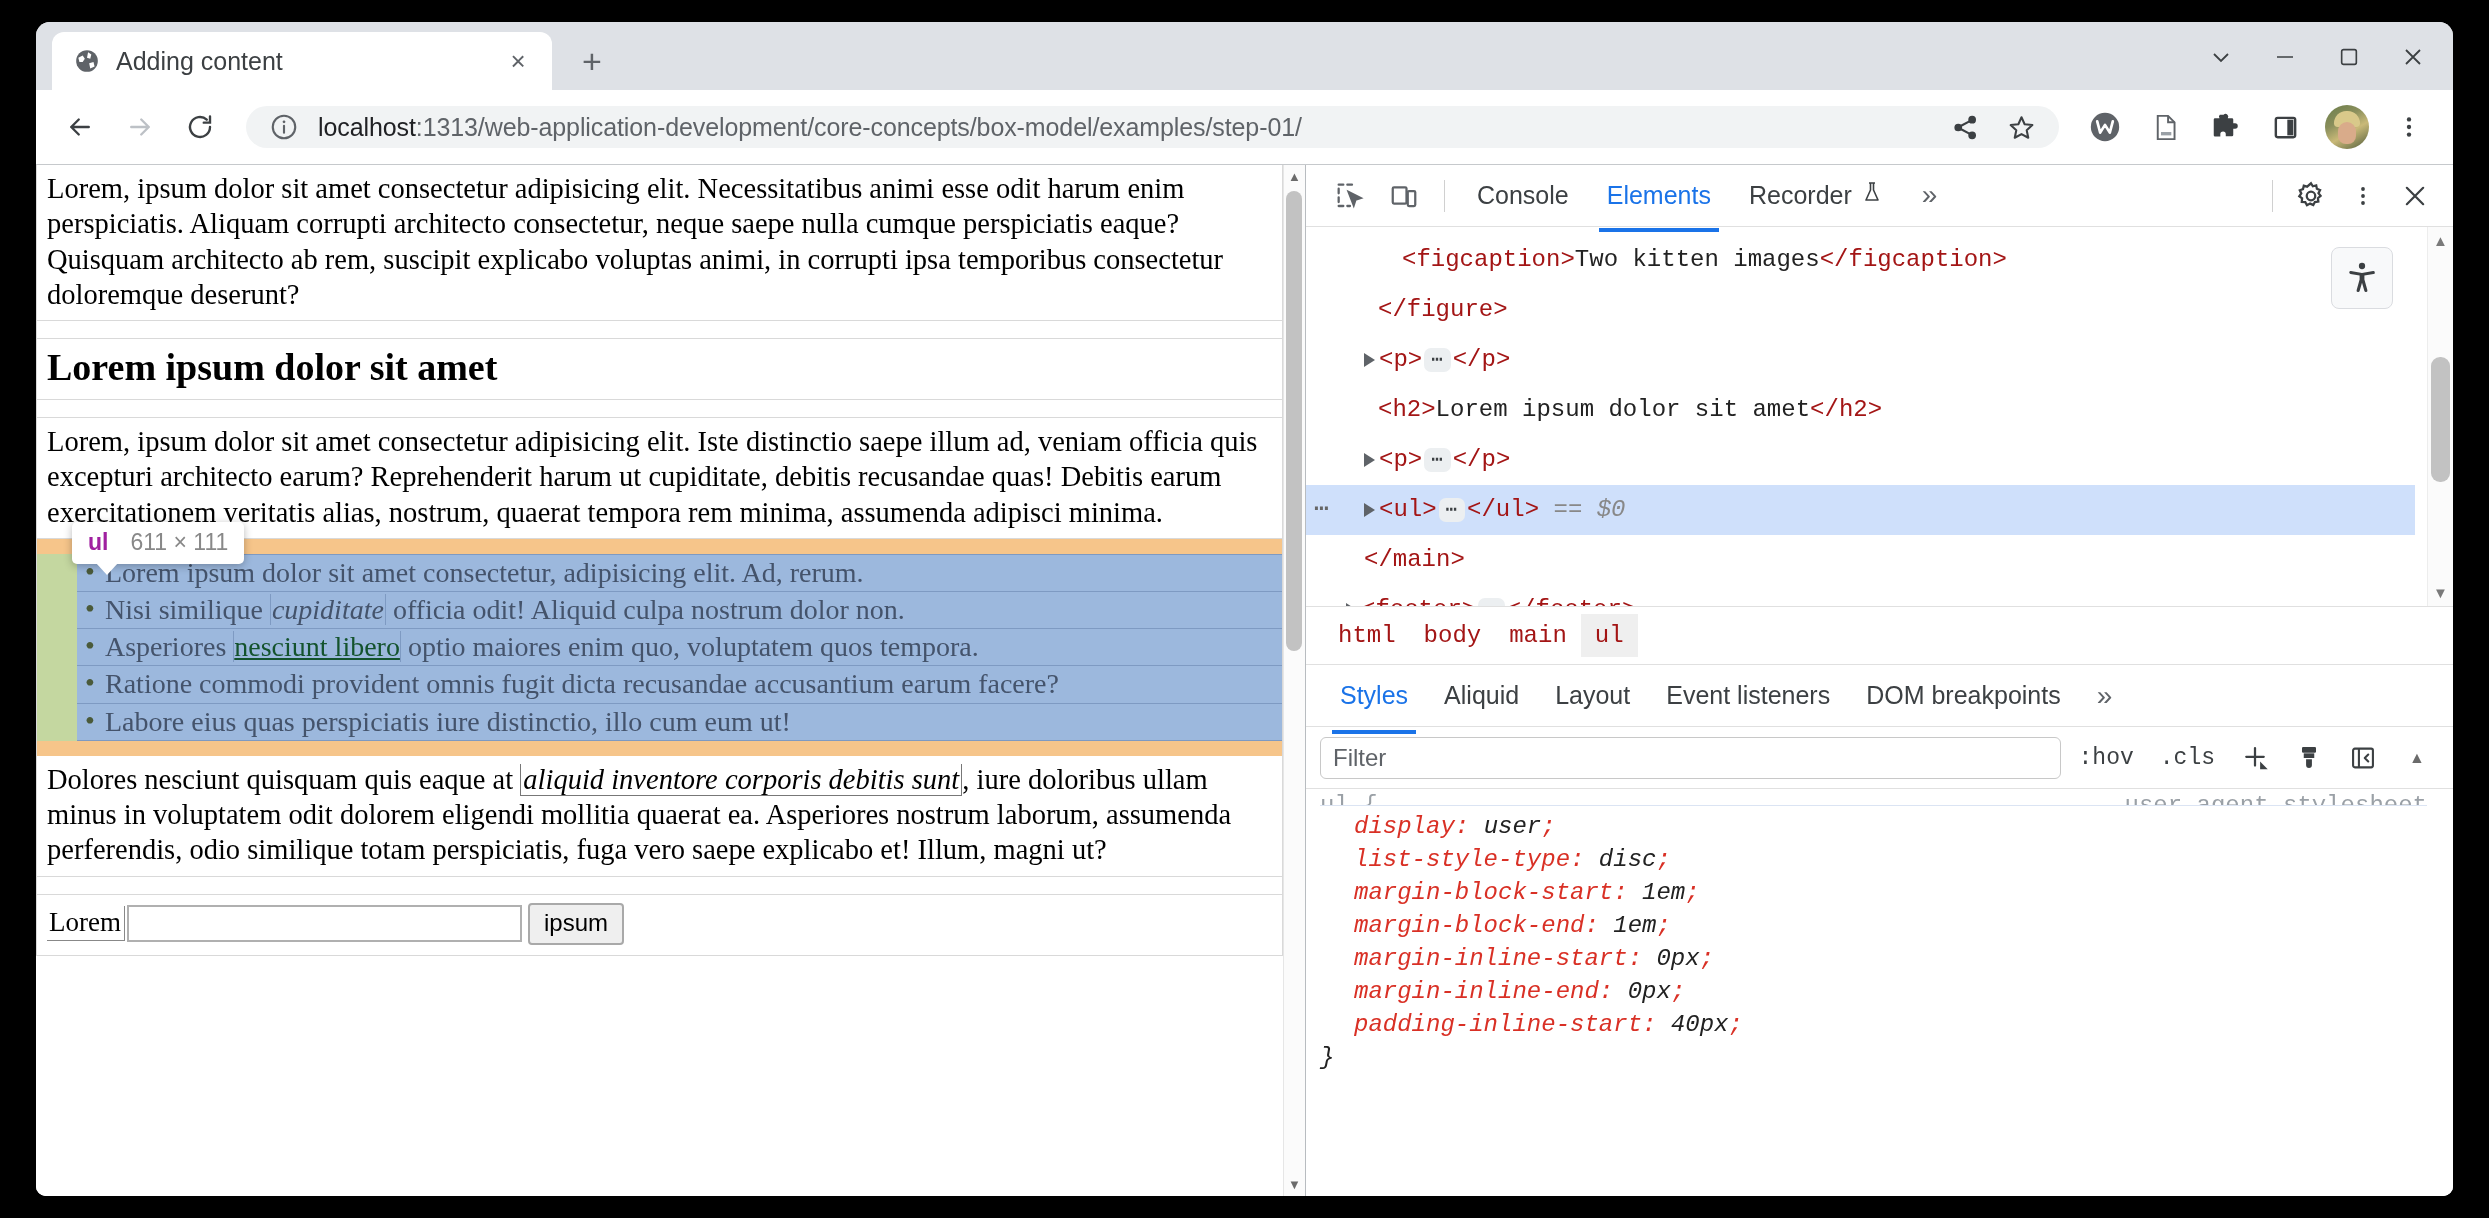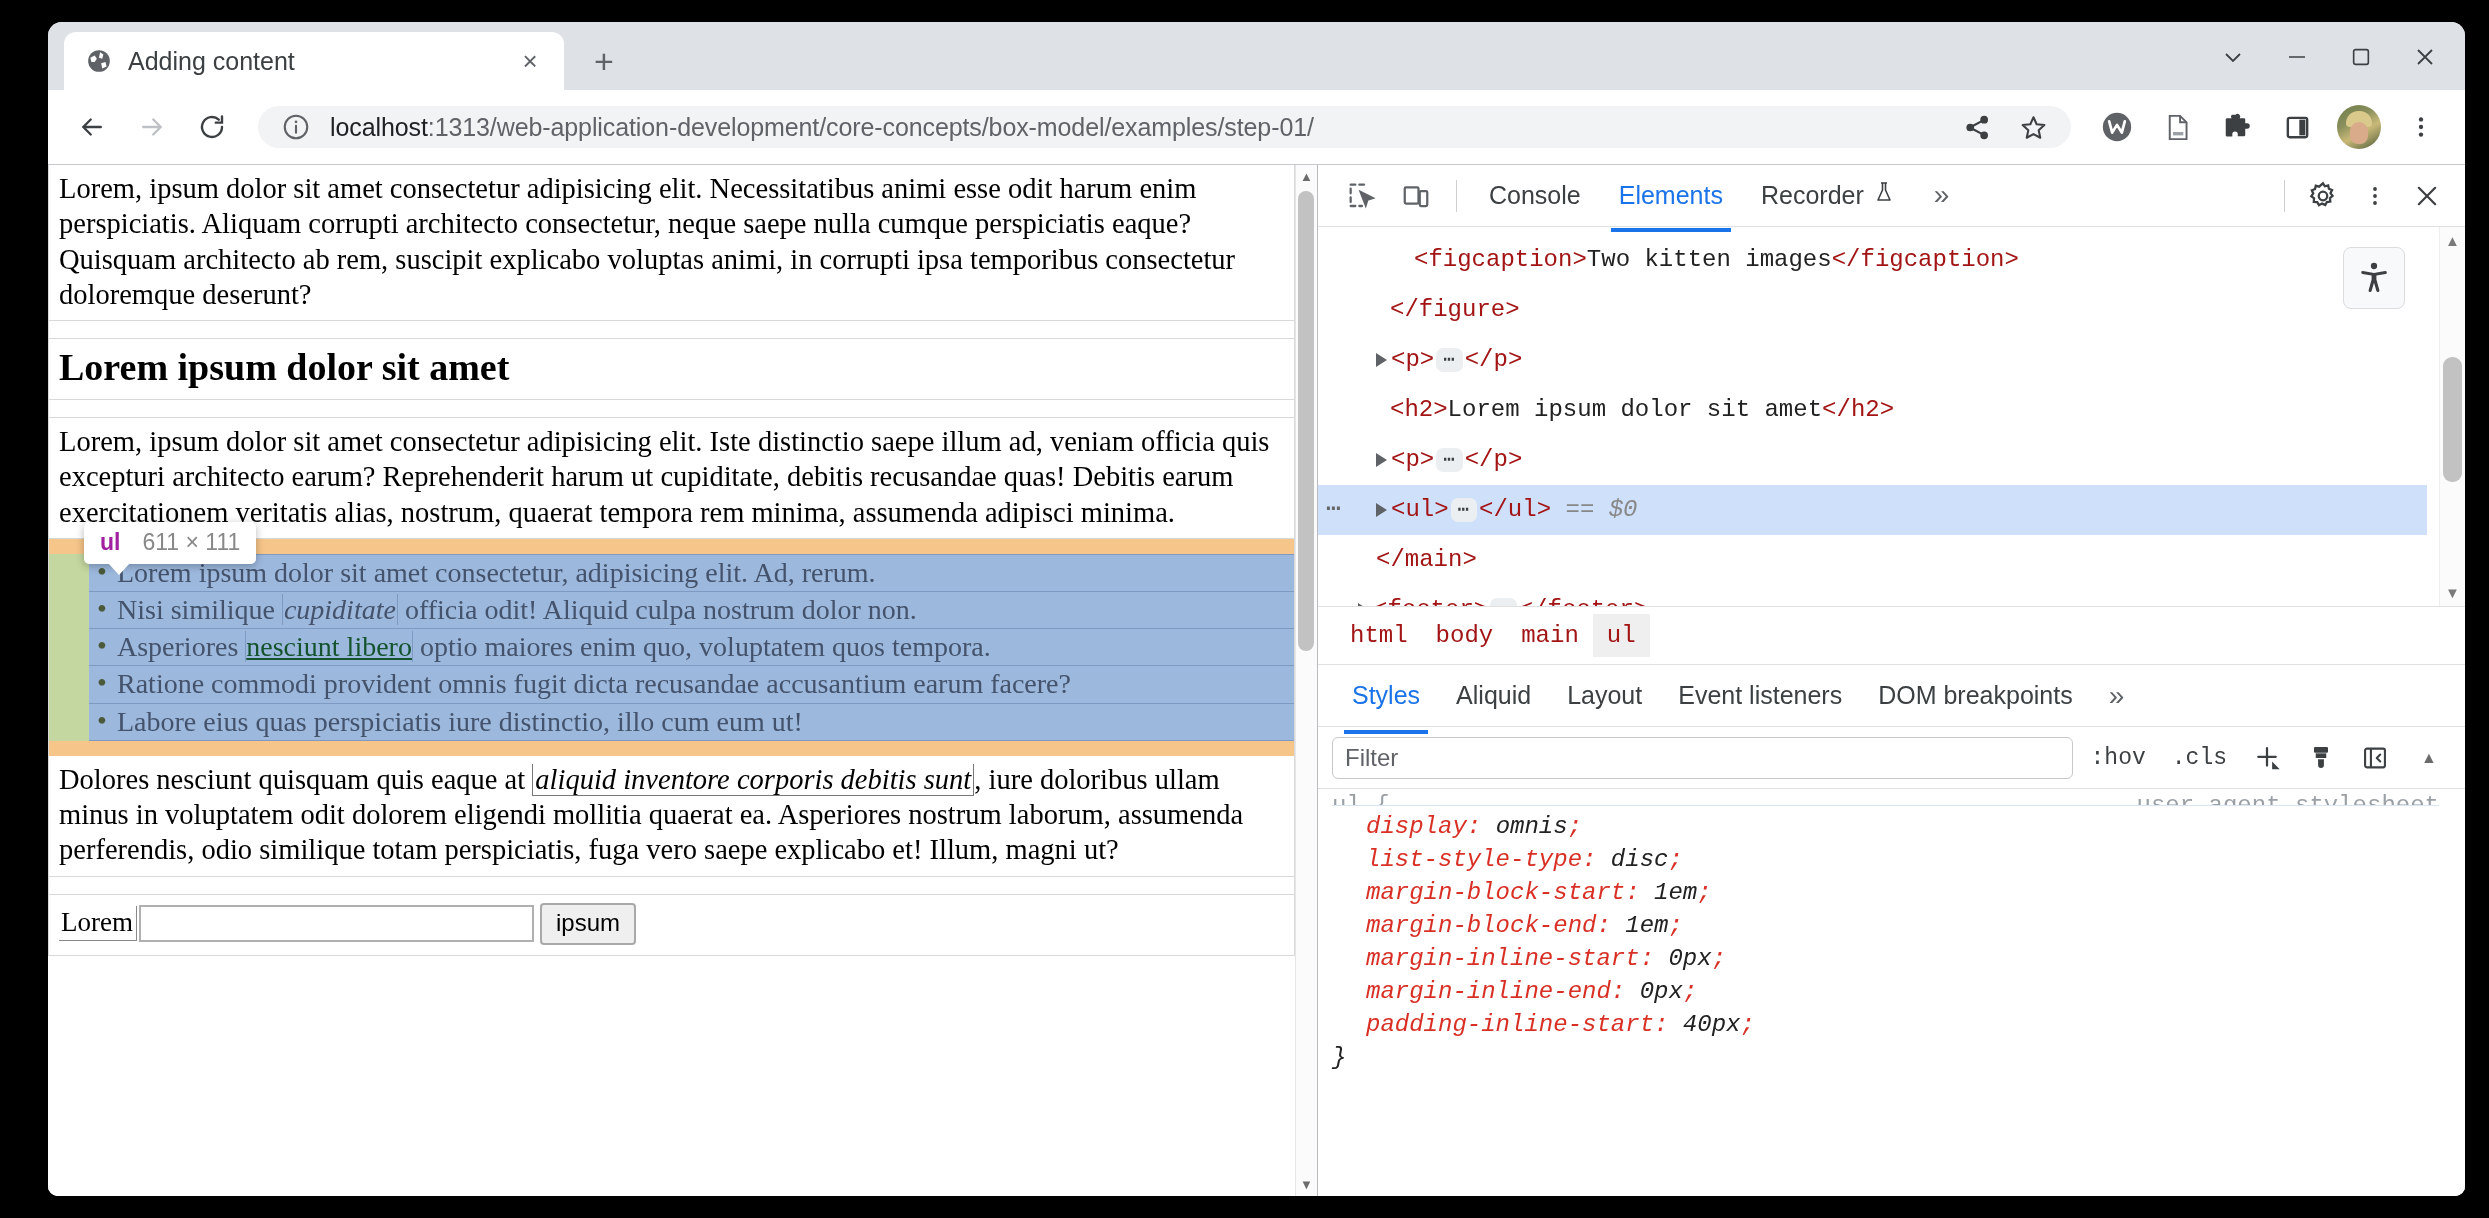--- a/index.html
+++ b/index.html
@@ -7,21 +7,21 @@
   body {
     width: 2489px; height: 1218px;
     background: #000;
     font-family: "Liberation Sans", sans-serif;
     overflow: hidden;
   }
 
   
   #browser-window {
     position: absolute;
-    left: 48px; top: 22px;
+    left: 36px; top: 22px;
     width: 2417px; height: 1174px;
     background: #dee1e6;
     border-radius: 14px 14px 10px 10px;
     overflow: hidden;
     display: flex; flex-direction: column;
   }
 
   
   #tab-strip {
     height: 68px;
@@ -776,21 +776,21 @@
         </span>
         <span class="filter-ico" style="color:#6b6b6b;font-size:16px;">▲</span>
       </div>
 
       <div id="styles-pane">
         <div id="styles-inner">
           <div id="rule-head">
             <span>ul {</span>
             <span>user agent stylesheet</span>
           </div>
-          <div class="decl"><span>display</span>: <span class="val">omnis</span>;</div>
+          <div class="decl"><span>display</span>: <span class="val">user</span>;</div>
           <div class="decl"><span>list-style-type</span>: <span class="val">disc</span>;</div>
           <div class="decl"><span>margin-block-start</span>: <span class="val">1em</span>;</div>
           <div class="decl"><span>margin-block-end</span>: <span class="val">1em</span>;</div>
           <div class="decl"><span>margin-inline-start</span>: <span class="val">0px</span>;</div>
           <div class="decl"><span>margin-inline-end</span>: <span class="val">0px</span>;</div>
           <div class="decl"><span>padding-inline-start</span>: <span class="val">40px</span>;</div>
           <div id="rule-close">}</div>
         </div>
       </div>
 

